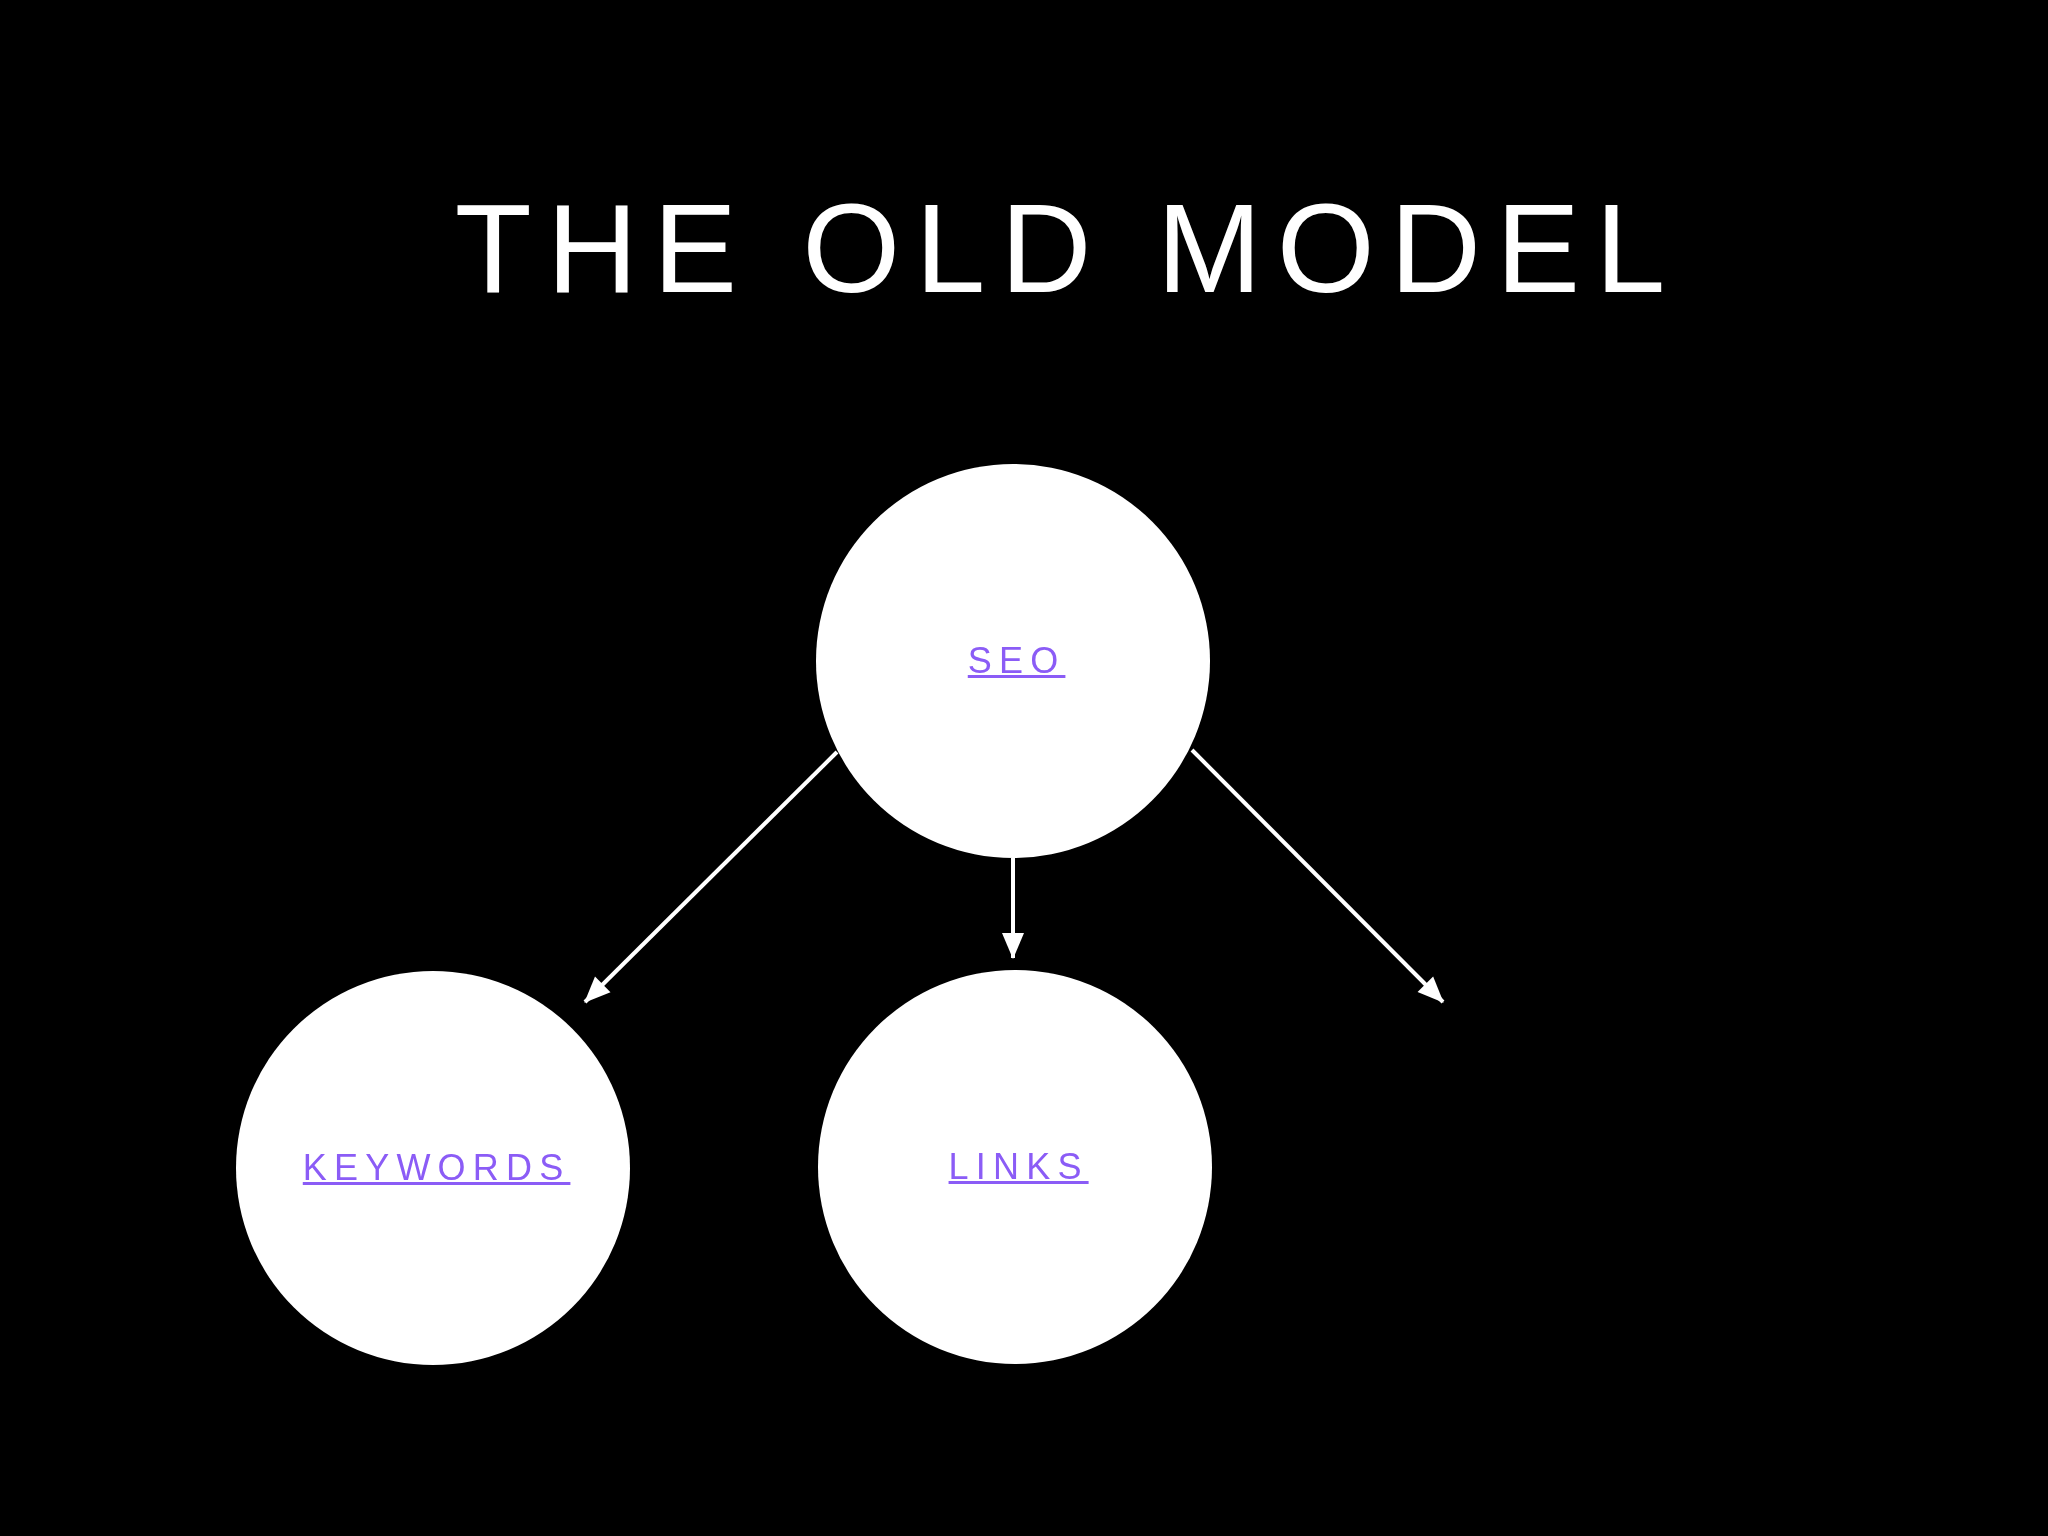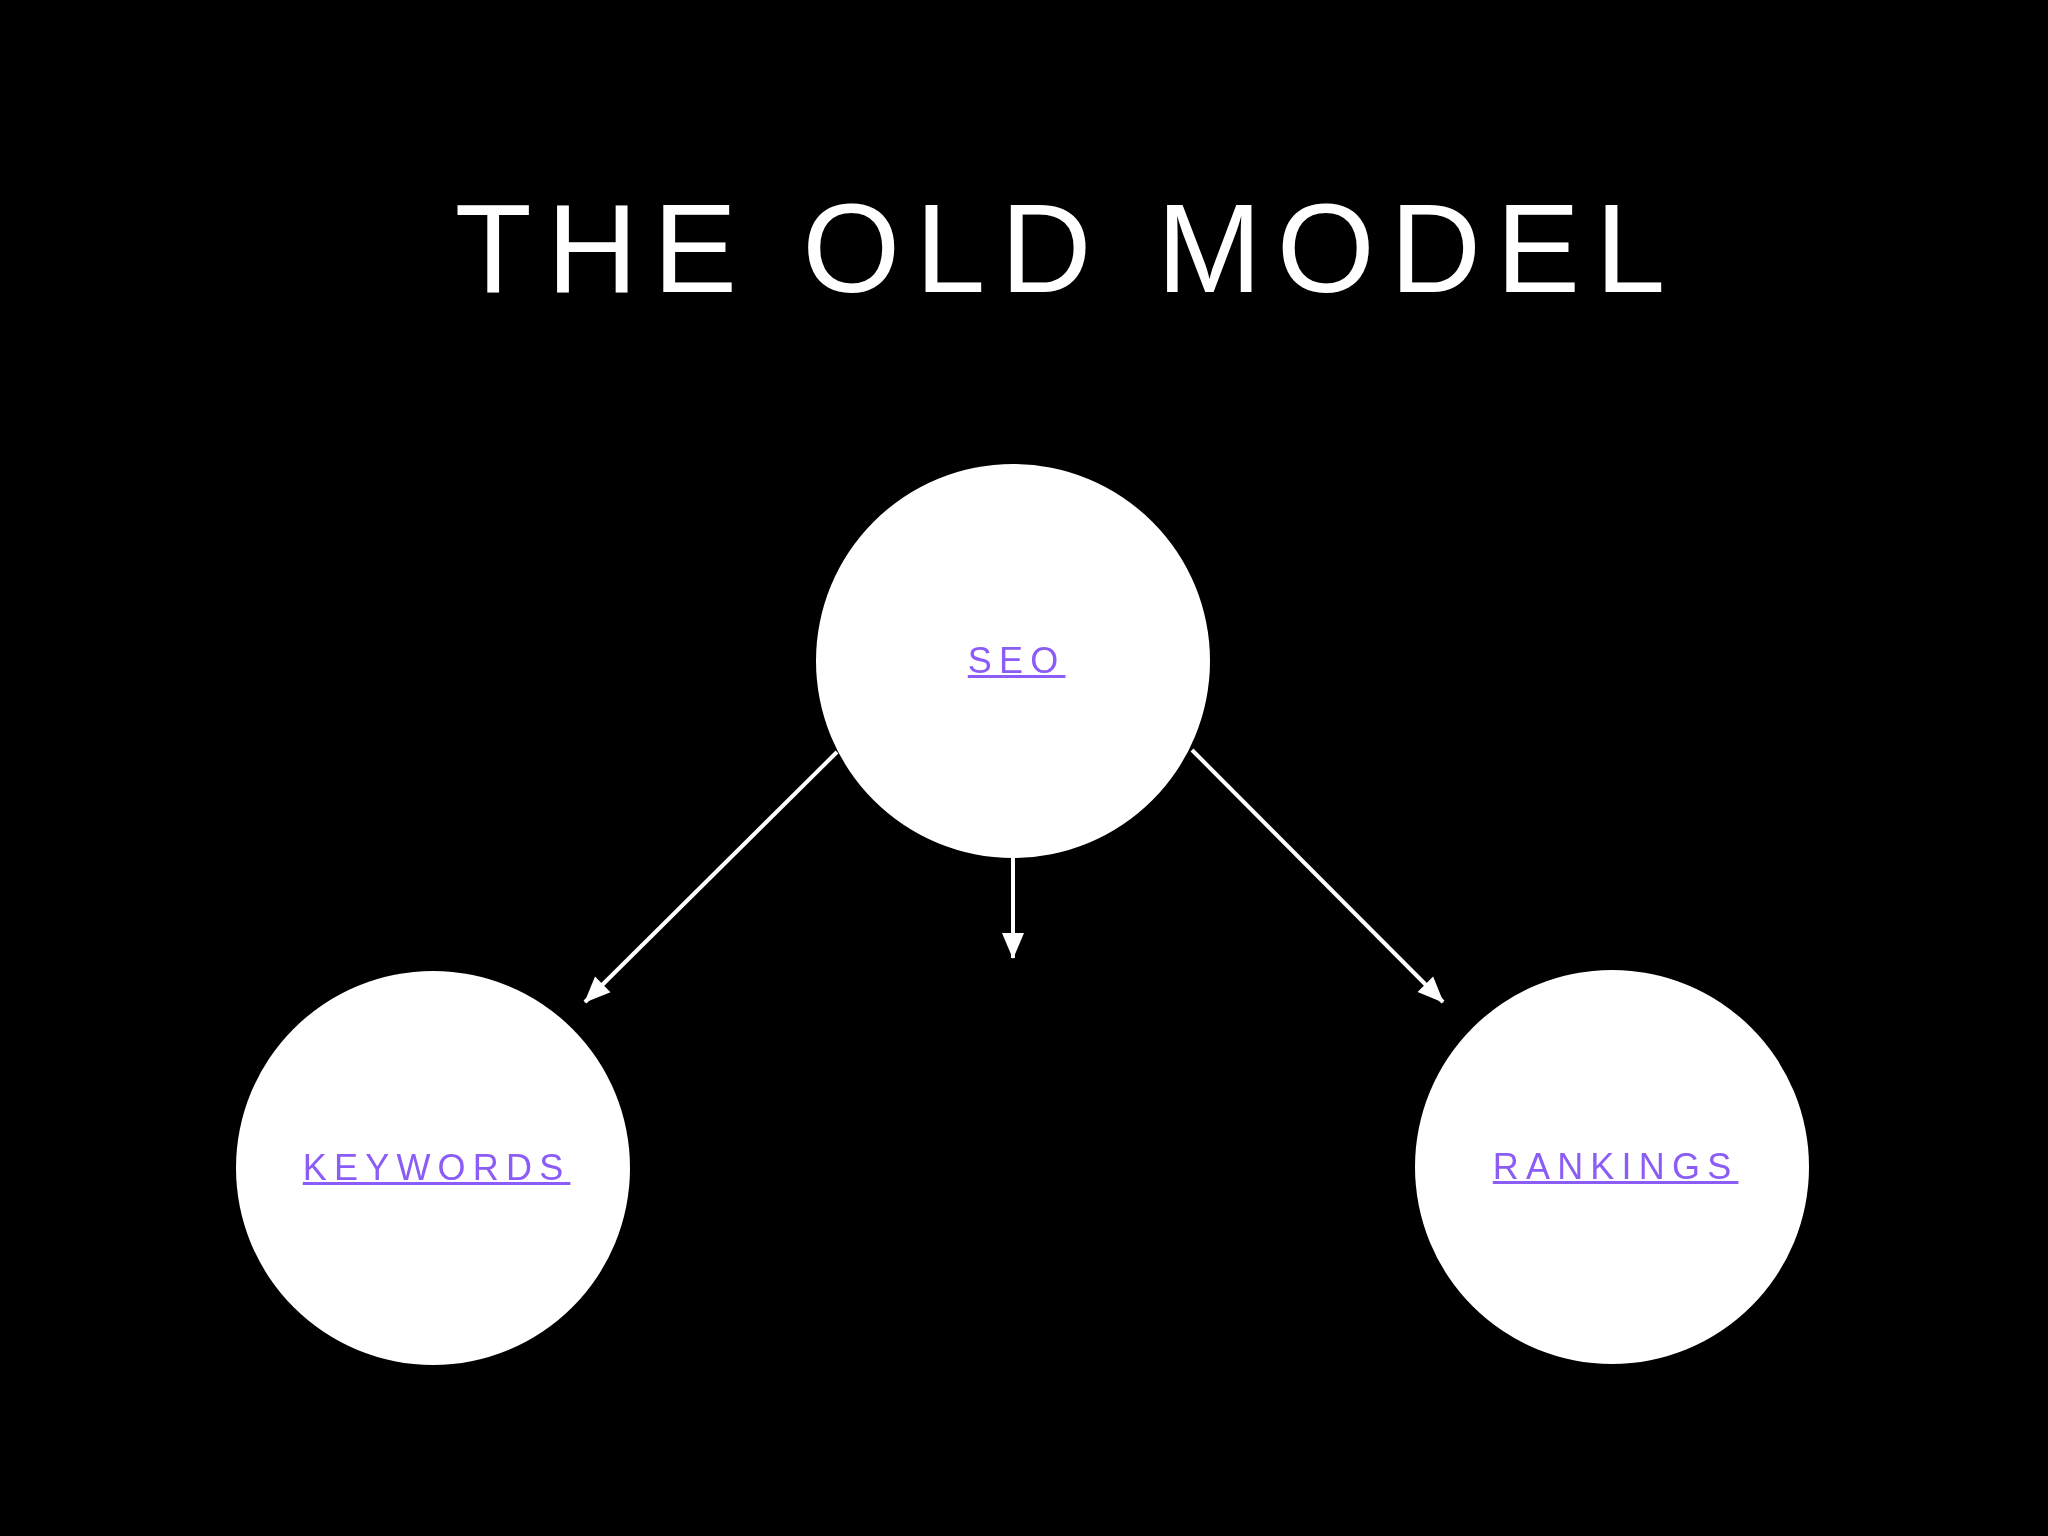--- a/index.html
+++ b/index.html
@@ -80,18 +80,18 @@
   </svg>
 
   <div class="node node-seo">
     <span class="node-label">SEO</span>
   </div>
 
   <div class="node node-keywords">
     <span class="node-label">KEYWORDS</span>
   </div>
 
+  <div class="node node-links">
+    <span class="node-label">LINKS</span>
+  </div>
 
-  <div class="node node-rankings">
-    <span class="node-label">RANKINGS</span>
-  </div>
 
 </div>
 
 </body></html>

